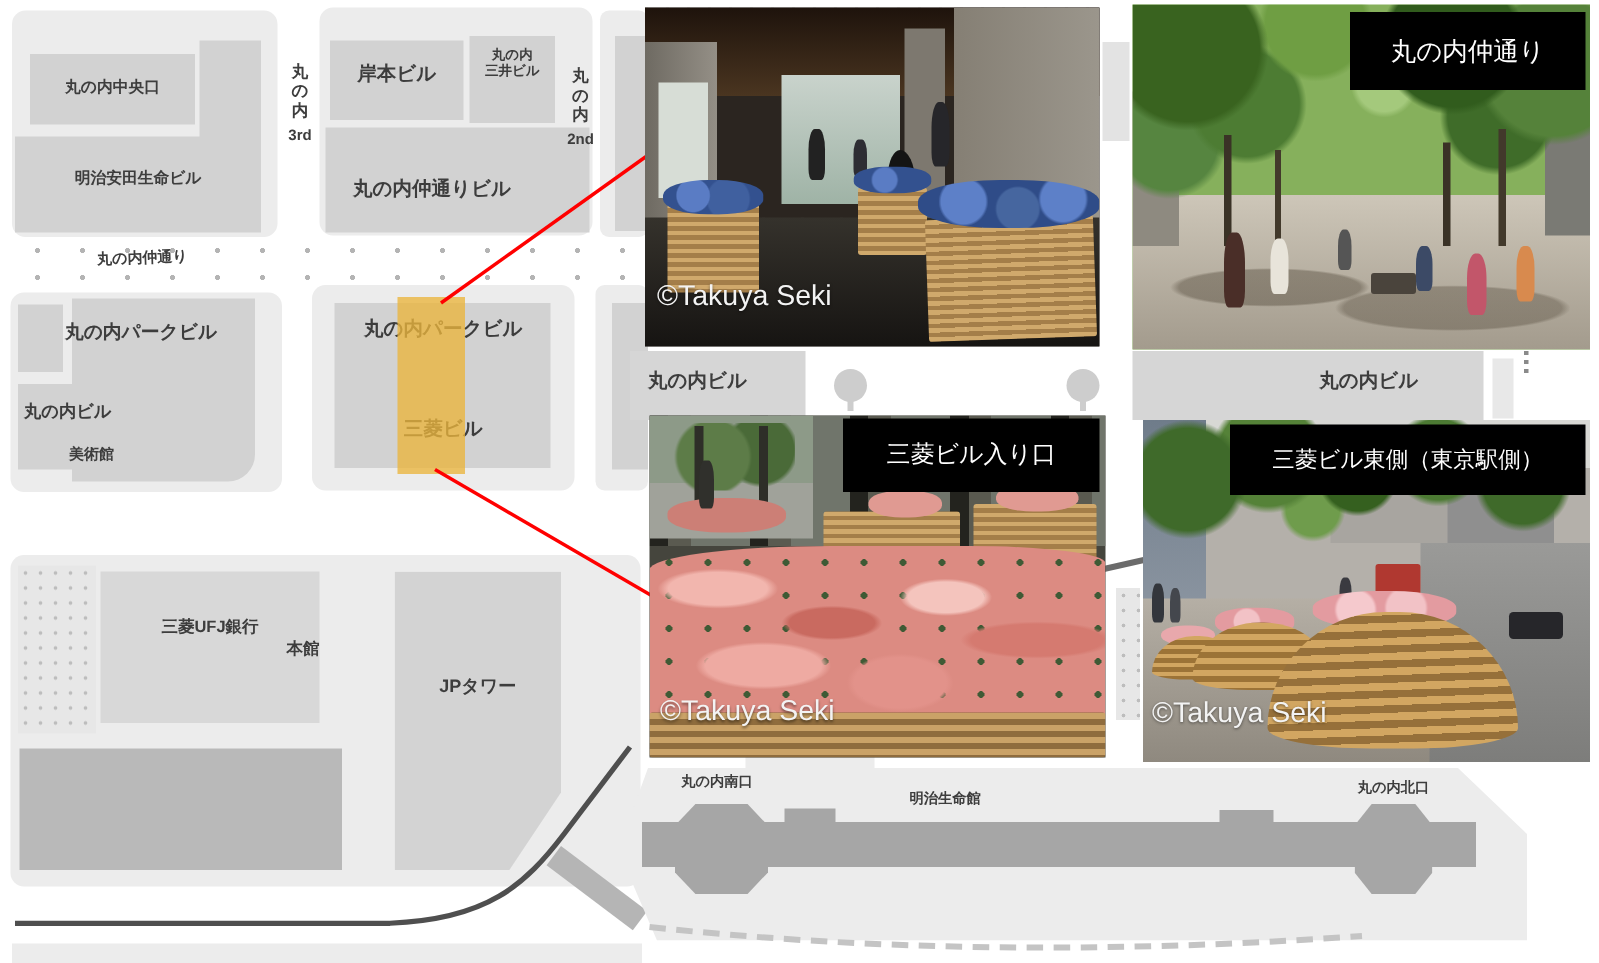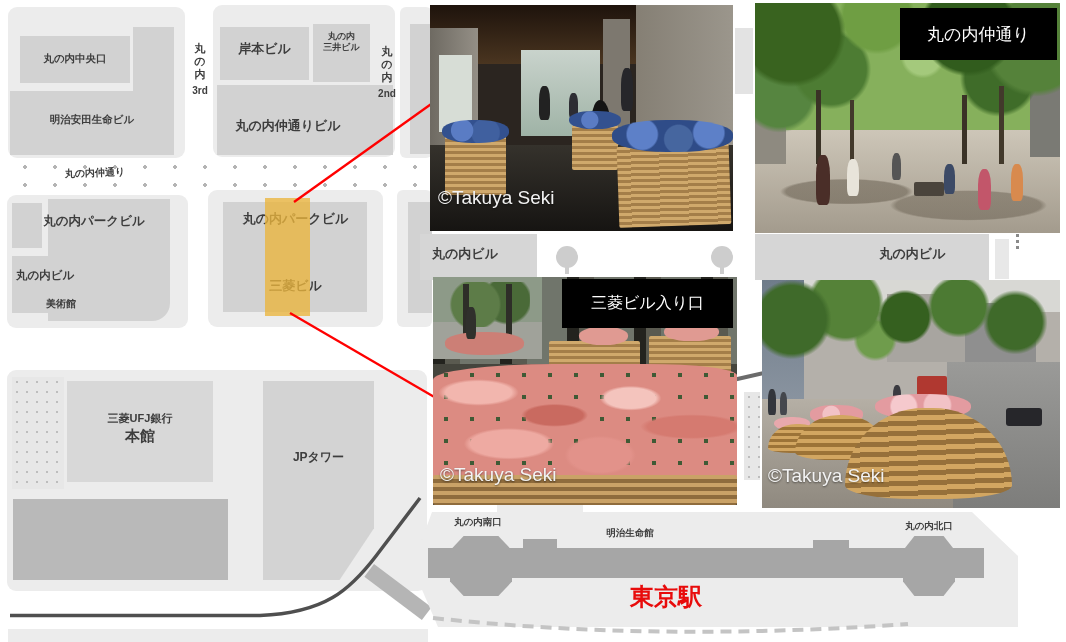--- a/index.html
+++ b/index.html
@@ -83,38 +83,37 @@
   <div class="lbl" style="left:845px;top:247px;width:135px;font-size:13px;">丸の内ビル</div>
   <div class="abs" style="left:995px;top:239px;width:14px;height:40px;background:#e8e8e8;"></div>
   <div class="abs" style="left:1016px;top:234px;width:3px;height:17px;background:repeating-linear-gradient(180deg,#8a8a8a 0 3px,rgba(0,0,0,0) 3px 6px);"></div>
   <div class="abs" style="left:735px;top:28px;width:18px;height:66px;background:#e3e3e3;"></div>
   <div class="hatch" style="left:744px;top:392px;width:16px;height:88px;"></div>
 
   <div class="block" style="left:7px;top:370px;width:420px;height:221px;"></div>
   <div class="hatch" style="left:12px;top:377px;width:52px;height:112px;"></div>
   <div class="bld" style="left:67px;top:381px;width:146px;height:101px;background:#d8d8d8;"></div>
   <div class="lbl" style="left:67px;top:412px;width:146px;font-size:11px;">三菱UFJ銀行</div>
-  <div class="lbl" style="left:67px;top:427px;width:146px;font-size:15px;">本館</div>
+  <div class="lbl" style="left:67px;top:427px;width:146px;font-size:11px;text-align:right;">本館</div>
   <div class="bld" style="left:13px;top:499px;width:215px;height:81px;background:#b9b9b9;"></div>
   <div class="bld" style="left:263px;top:381px;width:111px;height:199px;background:#d3d3d3;clip-path:polygon(0 0,100% 0,100% 74%,69% 100%,0 100%);"></div>
   <div class="lbl" style="left:263px;top:451px;width:111px;font-size:12px;">JPタワー</div>
   <div class="abs" style="left:374px;top:564px;width:72px;height:16px;background:#b5b5b5;transform:rotate(37deg);transform-origin:left top;"></div>
   <div class="abs" style="left:8px;top:629px;width:420px;height:13px;background:#ececec;"></div>
 
   <div class="abs" style="left:418px;top:510px;width:600px;height:119px;background:#ececec;clip-path:polygon(14px 2px,554px 2px,600px 46px,600px 117px,20px 117px,2px 75px,2px 35px);"></div>
   <div class="abs" style="left:497px;top:504px;width:86px;height:9px;background:#ececec;"></div>
   <div class="abs" style="left:428px;top:548px;width:556px;height:30px;background:#a6a6a6;"></div>
   <div class="octa" style="left:450px;top:536px;width:62px;height:60px;"></div>
   <div class="abs" style="left:523px;top:539px;width:34px;height:11px;background:#a6a6a6;"></div>
   <div class="abs" style="left:813px;top:540px;width:36px;height:10px;background:#a6a6a6;"></div>
   <div class="octa" style="left:903px;top:536px;width:52px;height:60px;"></div>
   <div class="lbl" style="left:442px;top:517px;width:72px;font-size:9.5px;font-weight:bold;">丸の内南口</div>
   <div class="lbl" style="left:592px;top:528px;width:76px;font-size:9.5px;font-weight:bold;">明治生命館</div>
   <div class="lbl" style="left:893px;top:521px;width:72px;font-size:9.5px;font-weight:bold;">丸の内北口</div>
-  <div class="abs" style="left:630px;top:581px;width:100px;font-size:24px;font-weight:bold;color:#e80b0b;">東京駅</div>
 
   <svg width="1066" height="642" viewBox="0 0 1066 642">
     <path d="M 10 615.5 H 260 C 325 613 350 590 376 556 L 420 498" stroke="#4f4f4f" stroke-width="3.5" fill="none"></path>
     <path d="M 733 380 L 764 373" stroke="#6b6b6b" stroke-width="4" fill="none"></path>
     <path d="M 433 618 Q 655 642 908 624" stroke="#c4c4c4" stroke-width="4" fill="none" stroke-dasharray="11 7"></path>
     <path d="M 294 202 L 434 102" stroke="#ff0000" stroke-width="2.3" fill="none"></path>
     <path d="M 290 313 L 436 398" stroke="#ff0000" stroke-width="2.3" fill="none"></path>
   </svg>
 
   <div class="photo" style="left:430px;top:5px;width:303px;height:226px;background:#2b2520;">
@@ -189,15 +188,16 @@
     <div class="sil" style="left:2%;top:48%;width:2.6%;height:11%;background:#33363c;"></div>
     <div class="sil" style="left:6%;top:49%;width:2.4%;height:10%;background:#44474d;"></div>
     <div class="sil" style="left:44%;top:46%;width:2.6%;height:10%;background:#3a3a40;"></div>
     <div class="abs" style="left:4%;top:60%;width:12%;height:6%;border-radius:45%;background:#e8a8ac;"></div>
     <div class="abs wood" style="left:2%;top:63%;width:20%;height:13%;border-radius:50% 50% 40% 40%/85% 85% 18% 18%;background:repeating-linear-gradient(180deg,#d2a661 0 3px,#9c7337 3px 6px);"></div>
     <div class="abs" style="left:16%;top:55%;width:18%;height:8%;border-radius:45%;background:radial-gradient(circle at 40% 50%,#f2c2c6 0 25%,rgba(0,0,0,0) 28%),#e39ba0;"></div>
     <div class="abs wood" style="left:11%;top:59%;width:31%;height:20%;border-radius:50% 50% 42% 42%/85% 85% 18% 18%;background:repeating-linear-gradient(180deg,#d2a661 0 4px,#9c7337 4px 8px);"></div>
     <div class="abs" style="left:38%;top:50%;width:32%;height:11%;border-radius:45%;background:radial-gradient(circle at 30% 50%,#f5c9cd 0 18%,rgba(0,0,0,0) 21%),radial-gradient(circle at 65% 45%,#f2c2c6 0 20%,rgba(0,0,0,0) 23%),#e39ba0;"></div>
     <div class="abs wood" style="left:28%;top:56%;width:56%;height:40%;border-radius:50% 50% 44% 44%/90% 90% 16% 16%;background:repeating-linear-gradient(178deg,#d2a661 0 5px,#96703a 5px 10px);"></div>
   </div>
+  <div class="pl" style="left:820px;top:283px;width:237px;height:47px;font-size:15px;">三菱ビル東側（東京駅側）</div>
   <div class="credit" style="left:768px;top:465px;">©Takuya Seki</div>
 
 </div>
 
 </body></html>

